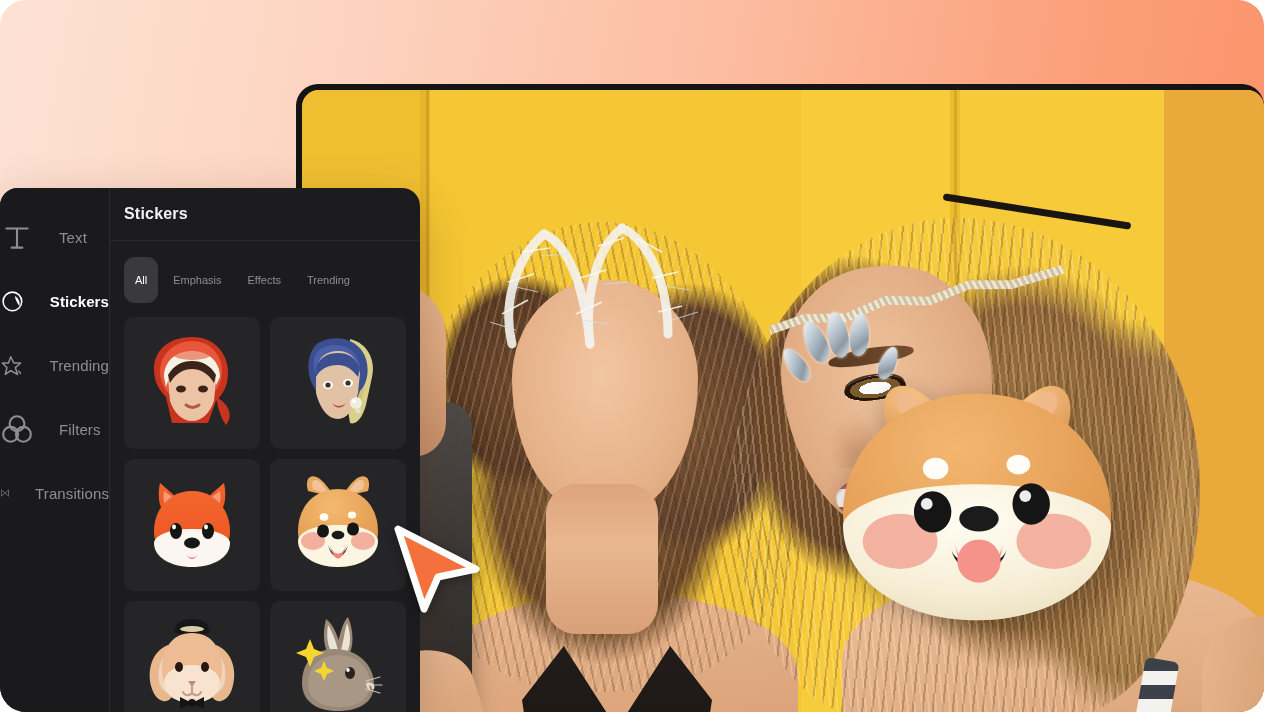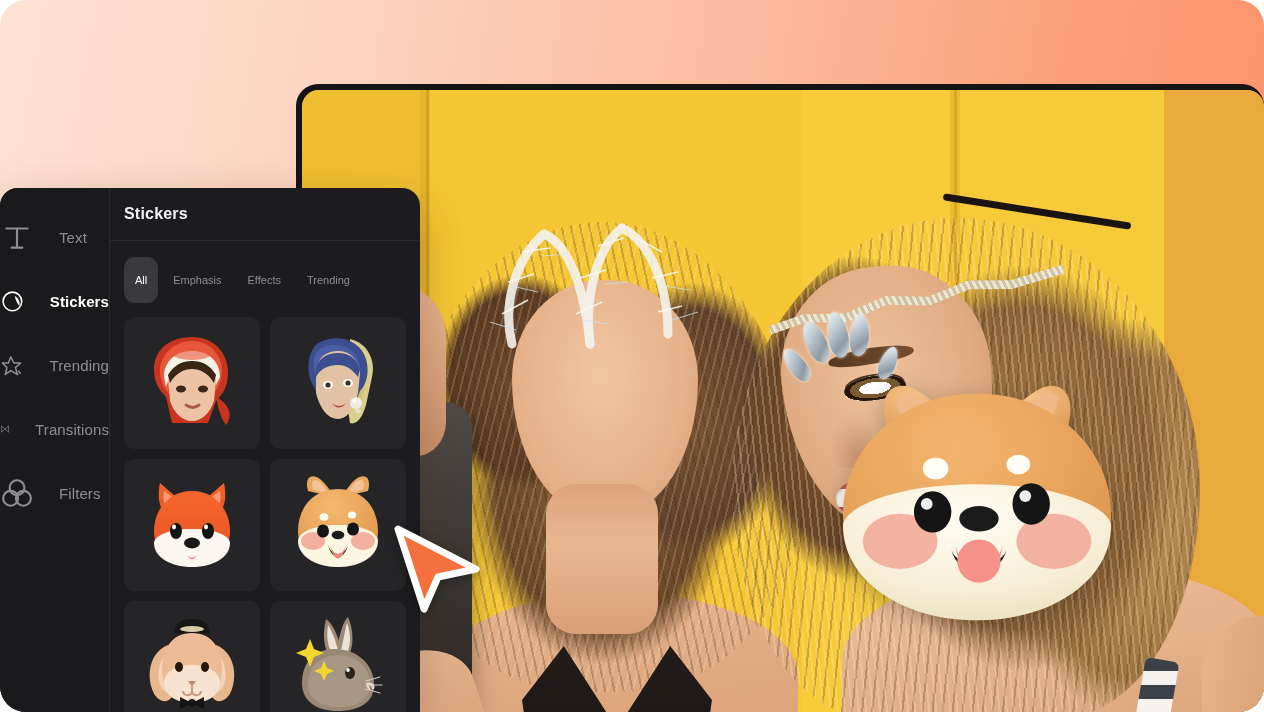--- a/index.html
+++ b/index.html
@@ -389,37 +389,37 @@
           <svg viewBox="0 0 32 32" fill="none" stroke-width="2" stroke-linejoin="round">
             <path d="M14 5 L18 13 L27 13 L20 19 L23 28 L14 23 L7 28 L9 19 L3 13 L11 13 Z"></path>
             <path d="M24 23 L27 27"></path>
           </svg>
         </span>
         <span class="rlabel">Trending</span>
       </div>
 
       <div class="rail-item">
         <span class="ricon">
-          <svg viewBox="0 0 32 32" fill="none" stroke-width="2" stroke-linejoin="round">
-            <path d="M5 6 L16 16 L5 26 Z"></path>
-            <path d="M27 6 L16 16 L27 26 Z"></path>
-          </svg>
-        </span>
-        <span class="rlabel">Transitions</span>
-      </div>
-
-      <div class="rail-item">
-        <span class="ricon">
           <svg viewBox="0 0 32 32" fill="none" stroke-width="2">
             <circle cx="16" cy="11" r="7"></circle>
             <circle cx="10" cy="21" r="7"></circle>
             <circle cx="22" cy="21" r="7"></circle>
           </svg>
         </span>
         <span class="rlabel">Filters</span>
+      </div>
+
+      <div class="rail-item">
+        <span class="ricon">
+          <svg viewBox="0 0 32 32" fill="none" stroke-width="2" stroke-linejoin="round">
+            <path d="M5 6 L16 16 L5 26 Z"></path>
+            <path d="M27 6 L16 16 L27 26 Z"></path>
+          </svg>
+        </span>
+        <span class="rlabel">Transitions</span>
       </div>
     </div>
 
     <div class="content">
       <div class="panel-head">
         <span class="panel-title">Stickers</span>
       </div>
 
       <div class="tabs">
         <span class="tab active">All</span>

